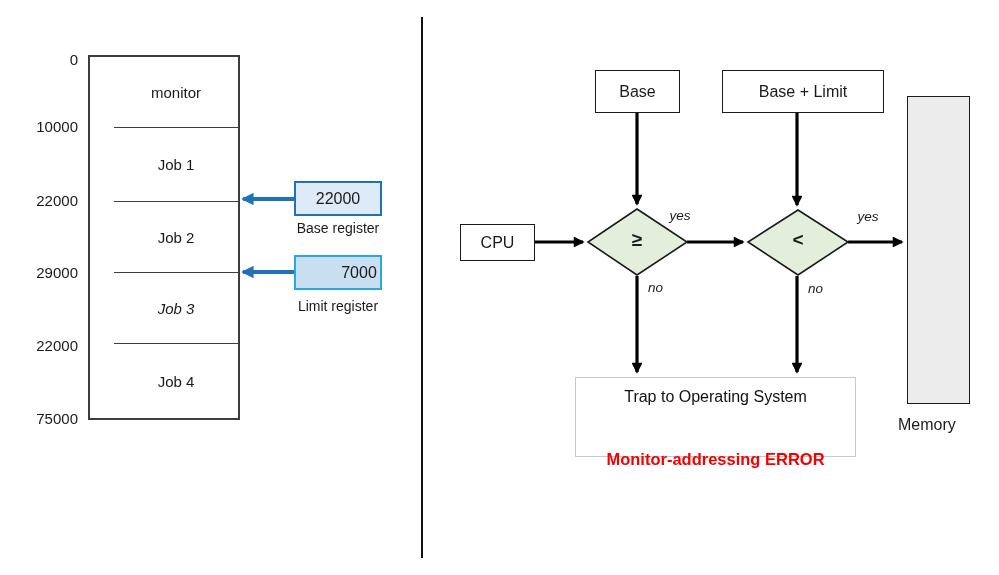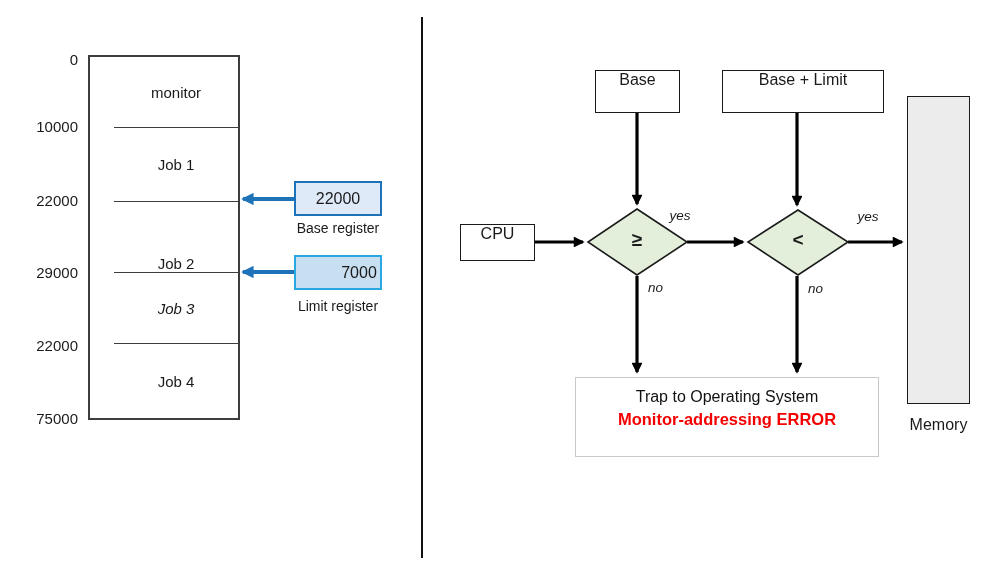--- a/index.html
+++ b/index.html
@@ -7,54 +7,54 @@
   .canvas { position:relative; width:999px; height:575px; background:#fff; overflow:hidden; }
   .abs { position:absolute; }
 
   
   .divider { left:421px; top:17px; width:2px; height:541px; background:#111; }
 
   
   .memmap { left:88px; top:55px; width:152px; height:365px; border:2px solid #3d3d3d; display:flex; flex-direction:column; background:#fff;padding-left:24px; }
   .memrow { display:flex; align-items:center; justify-content:center; font-size:15px; }
   .memrow + .memrow { border-top:1.5px solid #3d3d3d; }
-  .r1 { height:70px; } .r2 { height:74px; } .r3 { height:71px;align-items:flex-end; } .r4 { height:71px;font-style:italic; } .r5 { flex:1; }
+  .r1 { height:70px; } .r2 { height:74px; } .r3 { height:71px; } .r4 { height:71px;font-style:italic; } .r5 { flex:1; }
 
   .addr { left:14px; width:64px; text-align:right; font-size:15px; line-height:18px; }
 
   
   .regbox { width:88px; height:35px; display:flex; align-items:center; justify-content:center; font-size:16px; }
   .regbox.base { left:294px; top:181px; background:var(--reg-base-fill,#dfeaf8); border:2px solid var(--blue,#1e73b8); }
   .regbox.limit { left:294px; top:255px; background:var(--reg-limit-fill,#c7dff0); border:2px solid var(--cyan,#29a8e0);padding-left:42px; }
   .reglabel { left:280px; width:116px; text-align:center; font-size:14px; }
   .reglabel.base { top:220px; }
   .reglabel.limit { top:298px; }
 
   
-  .fbox { border:1.6px solid #1a1a1a; background:#fff; display:flex; align-items:flex-start; justify-content:center; font-size:16px; }
+  .fbox { border:1.6px solid #1a1a1a; background:#fff; display:flex; align-items:center; justify-content:center; font-size:16px; }
   .cpu { left:460px; top:224px; width:75px; height:37px; }
   .basebox { left:595px; top:70px; width:85px; height:43px; }
   .baselimitbox { left:722px; top:70px; width:162px; height:43px; }
 
   .memory { left:907px; top:96px; width:63px; height:308px; background:var(--memory-gray,#ececec); border:1.6px solid #1a1a1a; }
-  .memlabel { left:898px; top:416px; width:81px; text-align:center; font-size:16px; }
+  .memlabel { left:898px; top:416px; width:81px; text-align:left; font-size:16px; }
 
   .decision-text { width:40px; text-align:center; font-size:19px; font-weight:bold; }
   .dge { left:617px; top:229px; }
   .dlt { left:778px; top:229px; }
 
   .edgelabel { font-size:13.5px;font-style:italic; }
   .yes1 { left:660px; top:208px; width:40px; text-align:center; }
   .no1  { left:648px; top:280px; }
   .yes2 { left:848px; top:209px; width:40px; text-align:center; }
   .no2  { left:808px; top:281px; }
 
-  .trap { left:575px; top:377px; width:304px; height:80px; border:1px solid var(--trap-border,#c9c9c9); background:#fff; display:flex; flex-direction:column; align-items:center; padding-top:10px; gap:4px; }
+  .trap { left:575px; top:377px; width:281px; height:80px; border:1px solid var(--trap-border,#c9c9c9); background:#fff; display:flex; flex-direction:column; align-items:center; padding-top:10px; gap:28px; }
   .trap-line1 { font-size:16px; color:#111; }
-  .trap-line2 { font-size:16.5px; font-weight:600; color:var(--red,#f40000); }
+  .trap-line2 { font-size:16.5px; font-weight:600; color:var(--red,#f40000);margin-top:16px; }
 
   svg.overlay { position:absolute; left:0; top:0; width:999px; height:575px; pointer-events:none; }
 </style>
 </head>
 <body>
 
 <div class="canvas">
 
   <svg class="overlay" viewBox="0 0 999 575">
     <defs>

